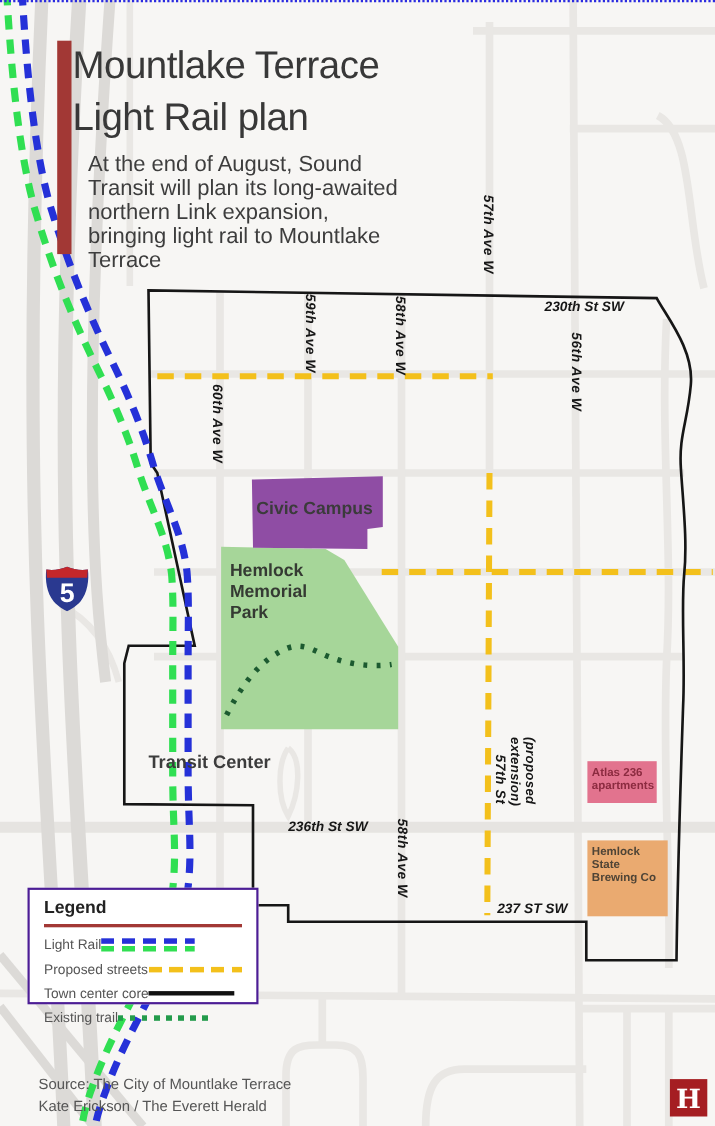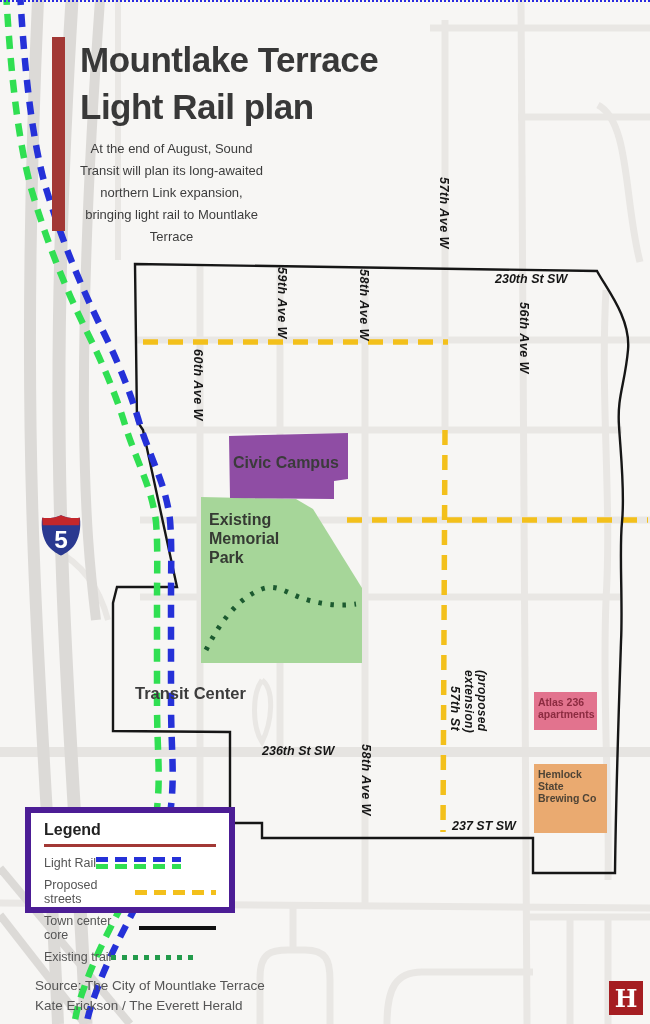--- a/index.html
+++ b/index.html
@@ -2,43 +2,43 @@
 <html><head>
 <meta charset="utf-8">
 <style>
   html,body{margin:0;padding:0;background:#ffffff;font-family:"Liberation Sans",sans-serif;}
   #canvas{position:relative;width:650px;height:1024px;overflow:hidden;background:#f7f6f4;}
   #canvas .map-svg{position:absolute;left:0;top:0;}
   .top-border{position:absolute;left:0;top:0;width:650px;height:0;border-top:2px dotted #2a2ae0;}
 
   
   .accent-bar{position:absolute;left:52px;top:37px;width:13px;height:194px;background:#a23835;}
-  .title{position:absolute;left:80px;top:36px;font-size:35px;line-height:47px;font-weight:bold;
+  .title{position:absolute;left:66px;top:36px;font-size:35px;line-height:47px;font-weight:normal;
          color:#383838;letter-spacing:-0.5px;}
-  .subtitle{position:absolute;left:80px;top:138px;font-size:13px;line-height:22px;color:#3d3d3d;text-align:center;}
+  .subtitle{position:absolute;left:80px;top:138px;font-size:20px;line-height:22px;color:#3d3d3d;}
 
   
   .hlabel{position:absolute;font-style:italic;font-weight:bold;font-size:12.5px;color:#161616;white-space:nowrap;}
   .vlabel{position:absolute;writing-mode:vertical-rl;font-style:italic;font-weight:bold;
           font-size:12.5px;color:#161616;letter-spacing:0.5px;white-space:nowrap;}
   .vlabel-wrap{position:absolute;writing-mode:vertical-rl;font-style:italic;font-weight:bold;
           font-size:12px;color:#161616;letter-spacing:0.3px;height:74px;line-height:13px;}
   .area-label{position:absolute;font-weight:bold;color:#3b3b3b;}
   .transit-label{position:absolute;font-weight:bold;font-size:16.5px;color:#3c3c3c;white-space:nowrap;}
 
   .poi-box{position:absolute;box-sizing:border-box;padding:5px 4px;font-size:10.5px;font-weight:bold;line-height:1.14;}
   .atlas{left:534px;top:692px;width:63px;height:38px;background:#e2738e;color:#8c2b40;}
   .hemlock{left:534px;top:764px;width:73px;height:69px;background:#eaaa70;color:#4f4436;}
 
   
   .i5{position:absolute;left:40px;top:514px;width:42px;height:42px;}
 
   
   .legend{position:absolute;left:25px;top:807px;width:210px;height:106px;box-sizing:border-box;
-          background:#ffffff;border:6px solid #4c1d95;padding:8px 13px 6px 13px;}
+          background:#ffffff;border:2px solid #4c1d95;padding:8px 13px 6px 13px;}
   .legend-title{font-size:16px;font-weight:bold;color:#222222;}
   .legend-rule{height:3px;background:#a23835;margin:5px 0 9px 0;}
   .legend-row{display:flex;justify-content:flex-start;align-items:center;margin-bottom:8px;}
   .legend-label{font-size:12.5px;color:#555555;}
   .swatch{width:85px;}
   .dash-blue{height:5px;background:repeating-linear-gradient(90deg,#2531d8 0 12px,transparent 12px 19px);}
   .dash-green{height:5px;margin-top:2px;background:repeating-linear-gradient(90deg,#30df52 0 12px,transparent 12px 19px);}
   .dash-yellow{height:5px;background:repeating-linear-gradient(90deg,#f3c01b 0 12px,transparent 12px 19px);}
   .solid-black{height:4px;width:78px;background:#111111;}
   .dots-green{height:5px;background:repeating-linear-gradient(90deg,#239b4b 0 5px,transparent 5px 11px);}
@@ -148,21 +148,21 @@
   <div class="vlabel" style="left:517px;top:302px;">56th Ave W</div>
   <div class="vlabel" style="left:191px;top:349px;">60th Ave W</div>
   <div class="vlabel" style="left:359px;top:744px;">58th Ave W</div>
   <div class="hlabel" style="left:262px;top:744px;">236th St SW</div>
   <div class="hlabel" style="left:452px;top:819px;">237 ST SW</div>
   <div class="vlabel" style="left:448px;top:686px;">57th St</div>
   <div class="vlabel-wrap" style="left:462px;top:670px;">(proposed extension)</div>
 
   <div class="transit-label" style="left:135px;top:684px;">Transit Center</div>
   <div class="area-label" style="left:233px;top:454px;font-size:16px;white-space:nowrap;">Civic Campus</div>
-  <div class="area-label" style="left:209px;top:511px;width:95px;font-size:16px;line-height:1.18;color:#353a33;">Existing Memorial Park</div>
+  <div class="area-label" style="left:209px;top:511px;width:95px;font-size:16px;line-height:1.18;color:#353a33;">Hemlock Memorial Park</div>
 
   <div class="poi-box atlas">Atlas 236 apartments</div>
   <div class="poi-box hemlock">Hemlock State Brewing Co</div>
 
   <div class="legend">
     <div class="legend-title">Legend</div>
     <div class="legend-rule"></div>
     <div class="legend-row">
       <span class="legend-label">Light Rail</span>
       <span class="swatch">

